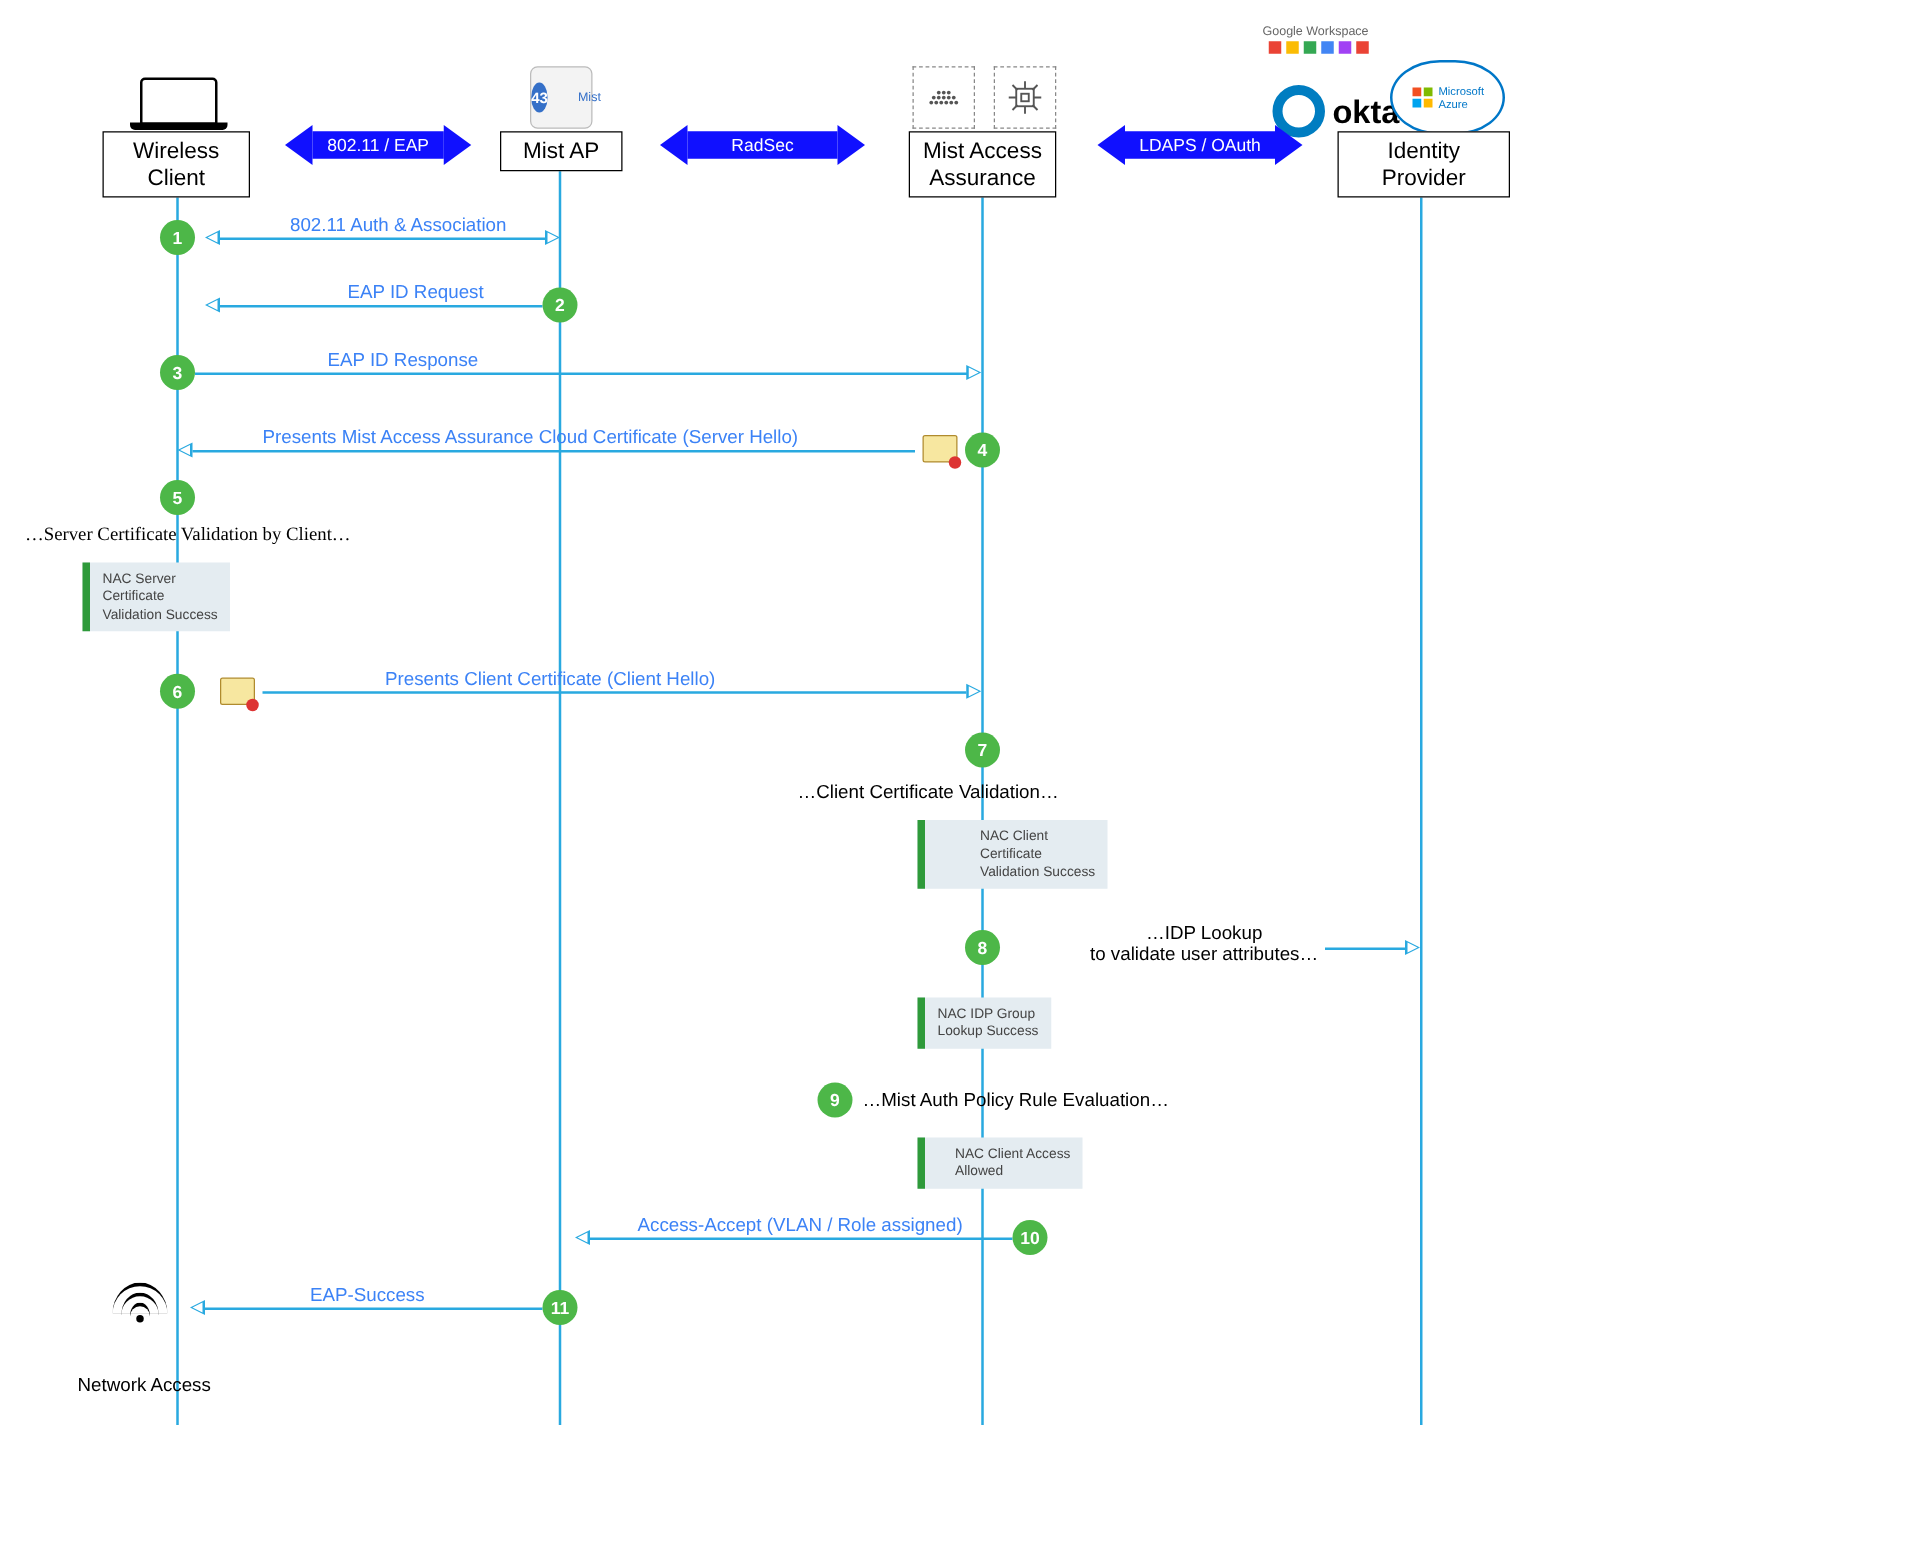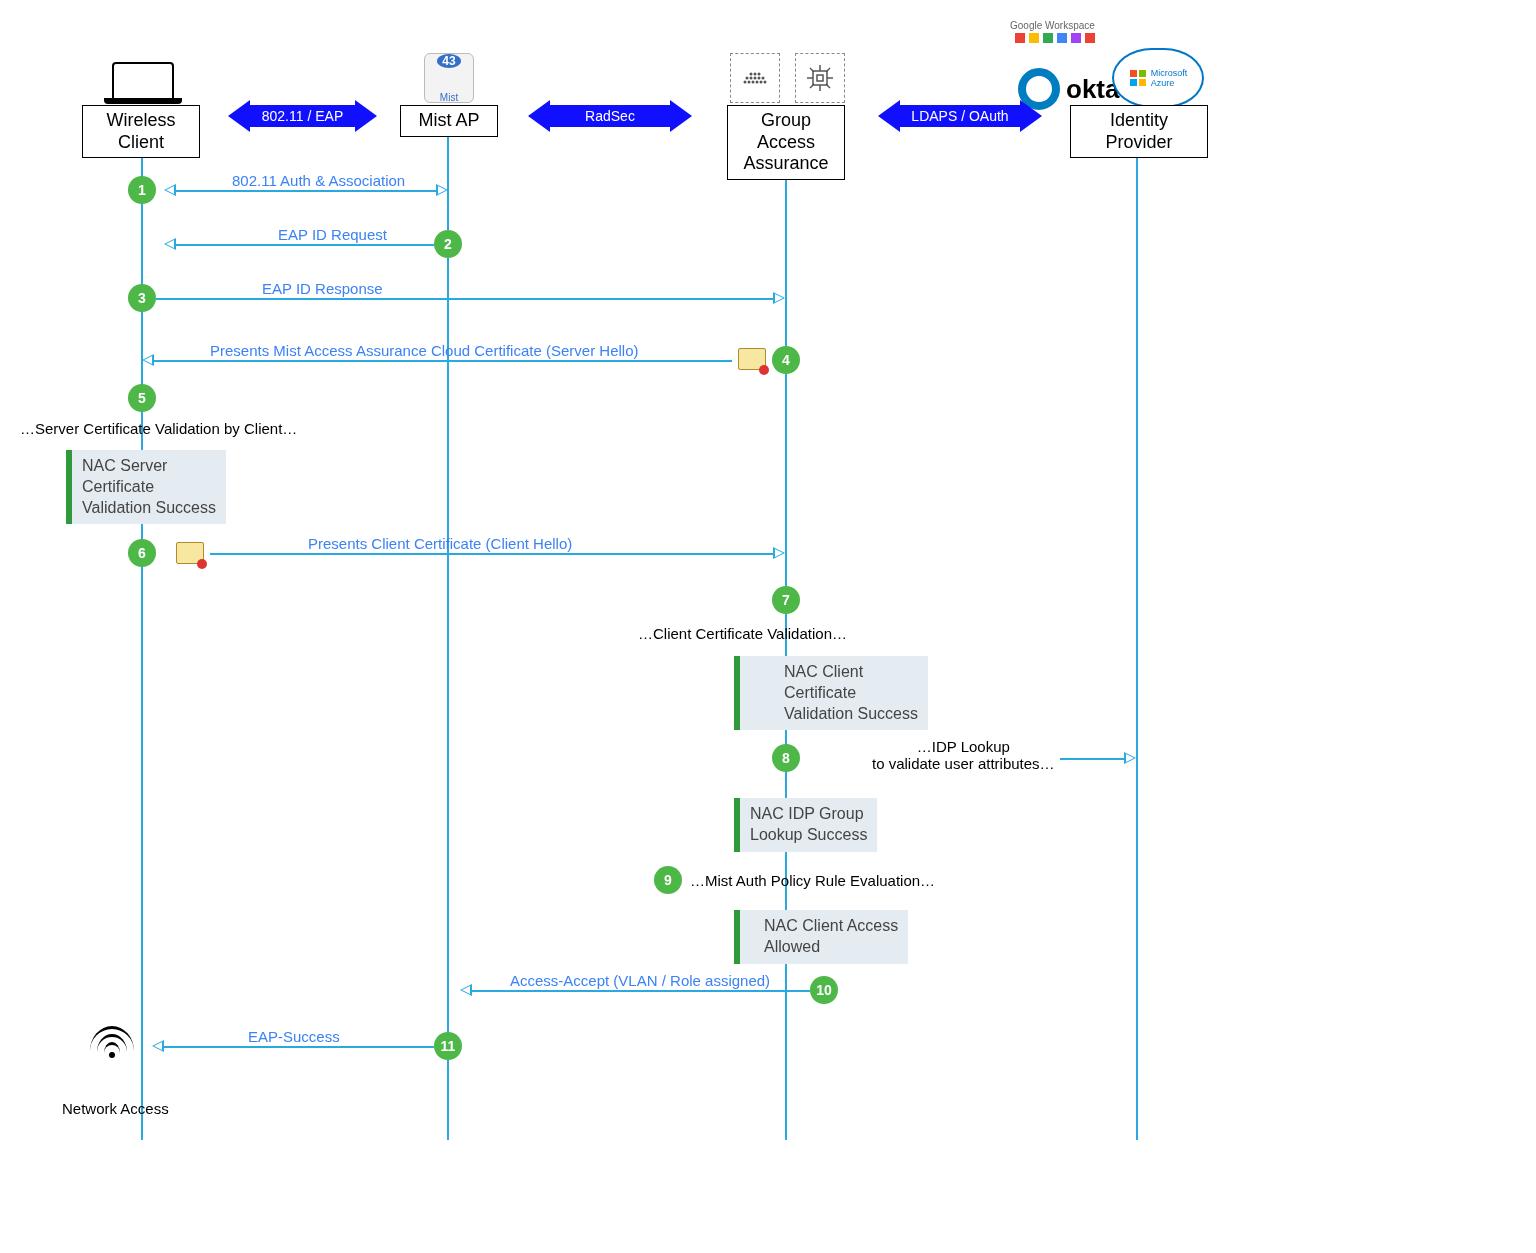--- a/index.html
+++ b/index.html
@@ -104,21 +104,21 @@
   .note-text {
     position: absolute;
     font-size: 15px;
     color: #000;
     white-space: pre-line;
   }
   .status-box {
     position: absolute;
     background: #e4ecf1;
     border-left: 6px solid #2e9a3a;
-    font-size: 16px;
+    font-size: 11px;
     color: #444;
     padding: 6px 10px;
     white-space: pre-line;
     line-height: 1.3;
   }
   .cert-icon {
     position: absolute;
     width: 26px; height: 20px;
     background: #f7e7a0;
     border: 1px solid #b08b2e;
@@ -137,22 +137,22 @@
     position:absolute; width:58px; height:34px;
     border:2px solid #000; border-radius:4px 4px 0 0;
   }
   .laptop-icon::after{
     content:""; position:absolute; left:-10px; right:-10px; bottom:-6px;
     height:6px; background:#000; border-radius:0 0 4px 4px;
   }
   .ap-icon {
     position:absolute; width:48px; height:48px;
     border:1px solid #bbb; border-radius:6px; background:#f3f3f3;
-    display:flex; align-items:center; justify-content:center;
-    font-size:10px; color:#3570c8; flex-direction:column;gap:24px;
+    display:flex; align-items:center; 
+    font-size:10px; color:#3570c8; flex-direction:row;gap:24px;
   }
   .ap-badge{
     width:24px;height:24px;border-radius:50%;background:#3570c8;color:#fff;
     font-size:12px; font-weight:bold; display:flex;align-items:center;justify-content:center;
   }
   .square-icon{
     position:absolute; width:48px;height:48px;
     border:1px dashed #888; display:flex;align-items:center;justify-content:center;
   }
   .okta-logo{
@@ -260,21 +260,21 @@
         <rect x="10" y="1" width="7" height="7" fill="#7fba00"></rect>
         <rect x="1" y="10" width="7" height="7" fill="#00a4ef"></rect>
         <rect x="10" y="10" width="7" height="7" fill="#ffb900"></rect>
       </svg>
     <span style="white-space:pre-line">Microsoft
 Azure</span>
   </div>
 
   <div class="actor-box" style="left:62px; top:85px; width:100px;">Wireless Client</div>
   <div class="actor-box" style="left:380px; top:85px; width:80px;">Mist AP</div>
-  <div class="actor-box" style="left:707px; top:85px; width:100px;">Group Access
+  <div class="actor-box" style="left:707px; top:85px; width:100px;">Mist Access
 Assurance</div>
   <div class="actor-box" style="left:1050px; top:85px; width:120px;">Identity Provider</div>
 
   <div class="protocol-arrow" style="left:230px; top:85px; width:105px;">802.11 / EAP</div>
   <div class="protocol-arrow" style="left:530px; top:85px; width:120px;">RadSec</div>
   <div class="protocol-arrow" style="left:880px; top:85px; width:120px;">LDAPS / OAuth</div>
 
   <div class="step-num" style="left:122px; top:170px;">1</div>
   <div class="msg-line" style="left:156px; top:170px; width:260px;"></div>
   <div class="arrow-head left open-left" style="left:144px; top:170px;"></div>
@@ -291,21 +291,21 @@
   <div class="arrow-head right open-right" style="left:753px; top:278px;"></div>
   <div class="msg-label" style="left:242px; top:280px;">EAP ID Response</div>
 
   <div class="step-num" style="left:766px; top:340px;">4</div>
   <div class="cert-icon" style="left:718px; top:328px;"></div>
   <div class="msg-line" style="left:134px; top:340px; width:578px;"></div>
   <div class="arrow-head left open-left" style="left:122px; top:340px;"></div>
   <div class="msg-label" style="left:190px; top:342px;">Presents Mist Access Assurance Cloud Certificate (Server Hello)</div>
 
   <div class="step-num" style="left:122px; top:378px;">5</div>
-  <div class="note-text" style="left:0px; top:400px;">…Server Certificate Validation by Client…</div>
+  <div class="note-text" style="left:0px; top:400px;font-family:Liberation Serif, serif;">…Server Certificate Validation by Client…</div>
   <div class="status-box" style="left:46px; top:430px;">NAC Server
 Certificate
 Validation Success</div>
 
   <div class="step-num" style="left:122px; top:533px;">6</div>
   <div class="cert-icon" style="left:156px; top:522px;"></div>
   <div class="msg-line" style="left:190px; top:533px; width:563px;"></div>
   <div class="arrow-head right open-right" style="left:753px; top:533px;"></div>
   <div class="msg-label" style="left:288px; top:535px;">Presents Client Certificate (Client Hello)</div>
 

